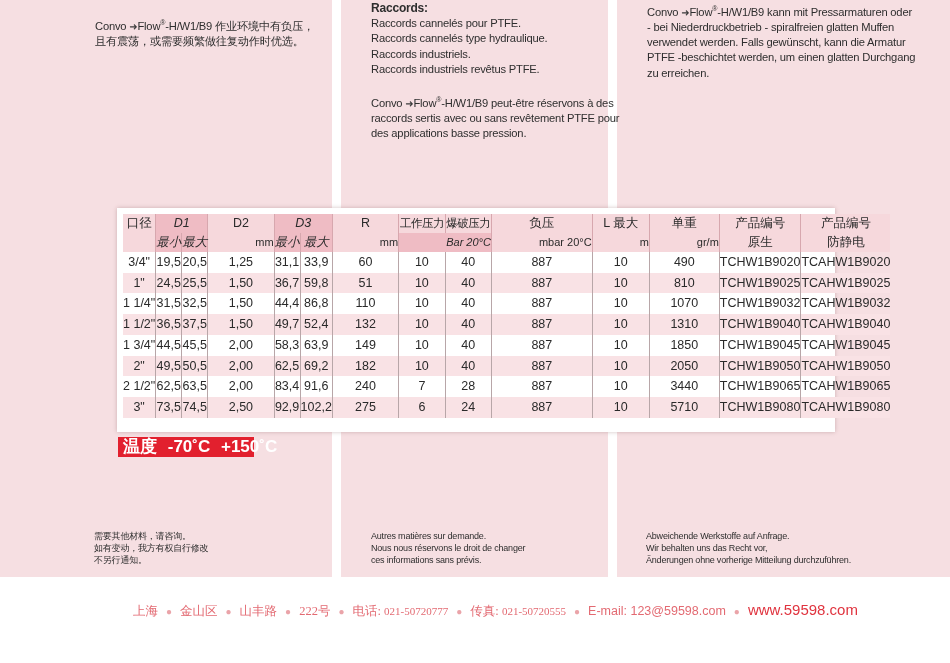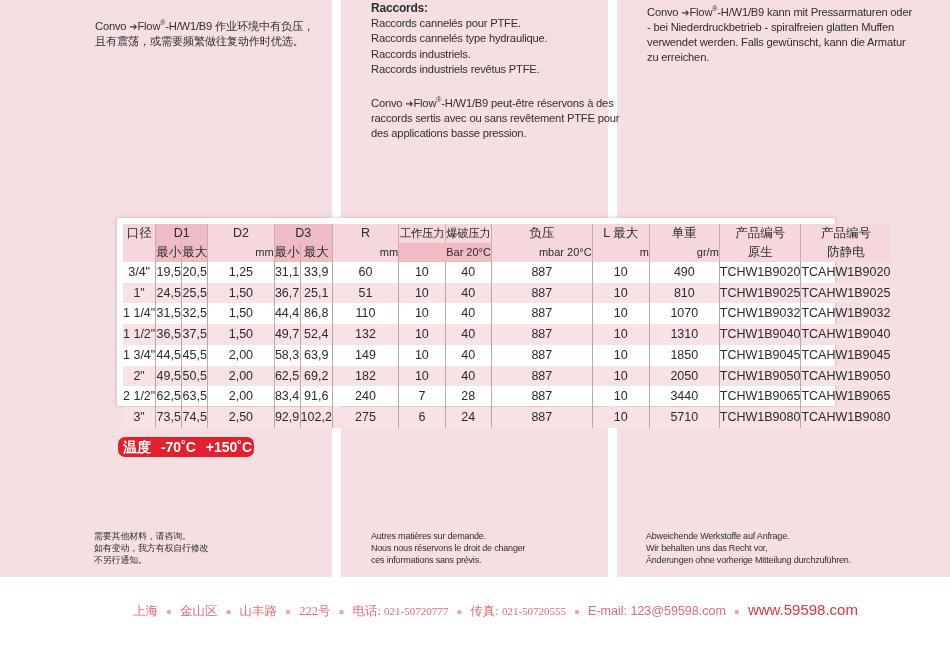--- a/index.html
+++ b/index.html
@@ -21,40 +21,40 @@
   #intro-cn { left: 79px; top: 15px; }
   #raccords { left: 355px; top: 1px; }
   #de-text { left: 631px; top: 1px; }
   #fr-assembly { left: 355px; top: 92px; }
 
   #note-cn { left: 78px; top: 530px; }
   #note-fr { left: 355px; top: 530px; }
   #note-de { left: 630px; top: 530px; }
 
   .table-card {
-    position: absolute; left: 117px; top: 218px; width: 718px; height: 188px;
+    position: absolute; left: 117px; top: 208px; width: 718px; height: 224px;
     background: #ffffff; box-shadow: 0 0 4px rgba(120,80,80,0.35);
   }
   table { position: absolute; left: 6px; top: 6px; border-collapse: collapse; width: 706px; }
   th, td { text-align: center; font-weight: normal; font-size: 12.5px; color: #2a2a2a; padding: 0; white-space: nowrap; }
   thead th { background: #f2c7cd; height: 19px; line-height: 19px; font-size: 12.5px; }
   thead th.lite { background: #f6d8dc; }
-  thead th.grp { background: #efbcc4; }
+  thead th.grp { background: #efbcc4; font-style: italic; }
   tbody td { height: 20.7px; line-height: 20.7px; border-left: 1px solid #b8a6a8; }
   tbody td:first-child { border-left: none; }
   tbody tr:nth-child(even) td { background: #f9e2e5; }
   thead th { border-left: 1px solid #d7a7ae; }
   thead th:first-child { border-left: none; }
   th.unit { font-size: 11px; padding-left: 47px; }
   th.tight { font-size: 11.5px; letter-spacing: -0.5px; }
 
   .temp-badge {
     position: absolute; left: 118px; top: 437px; width: 136px; height: 20px;
-    background: #e2202e; color: #ffffff; font-weight: bold; font-size: 14px;
-    line-height: 20px; padding-left: 5px; white-space: nowrap; border-radius: 7px;
+    background: #e2202e; color: #ffffff; font-weight: bold; font-size: 17px;
+    line-height: 20px; padding-left: 5px; white-space: nowrap;
   }
   .temp-badge span { margin-right: 6px; }
 
   .footer {
     position: absolute; left: 133px; top: 601px; white-space: nowrap;
     font-size: 12.5px; color: #e36a72; font-family: "Liberation Serif", serif; text-align: right;
   }
   .footer .dot { color: #eaa4a9; margin: 0 8px; font-size: 10px; }
   .footer .mono { font-size: 11px; }
   .footer .sans { font-family: "Liberation Sans", sans-serif; }
@@ -92,20 +92,21 @@
   <span class="line">des applications basse pression.</span>
 </div>
 
 <div class="txt" id="de-text">
   <span class="line">
     <span>Convo</span>
     <span class="arrow">➜</span><span>Flow</span><span class="reg">®</span><span>-H/W1/B9</span><span> kann mit Pressarmaturen oder</span>
   </span>
   <span class="line">- bei Niederdruckbetrieb - spiralfreien glatten Muffen</span>
   <span class="line">verwendet werden. Falls gewünscht, kann die Armatur</span>
+  <span class="line">PTFE -beschichtet werden, um einen glatten Durchgang</span>
   <span class="line">zu erreichen.</span>
 </div>
 
 <div class="table-card">
   <table>
     <colgroup>
       <col style="width:46px">
         <col style="width:45px">
         <col style="width:45px">
         <col style="width:46px">
@@ -167,21 +168,21 @@
           <td>490</td>
           <td>TCHW1B9020</td>
           <td>TCAHW1B9020</td>
         </tr>
         <tr>
           <td>1"</td>
           <td>24,5</td>
           <td>25,5</td>
           <td>1,50</td>
           <td>36,7</td>
-          <td>25,1</td>
+          <td>59,8</td>
           <td>51</td>
           <td>10</td>
           <td>40</td>
           <td>887</td>
           <td>10</td>
           <td>810</td>
           <td>TCHW1B9025</td>
           <td>TCAHW1B9025</td>
         </tr>
         <tr>

